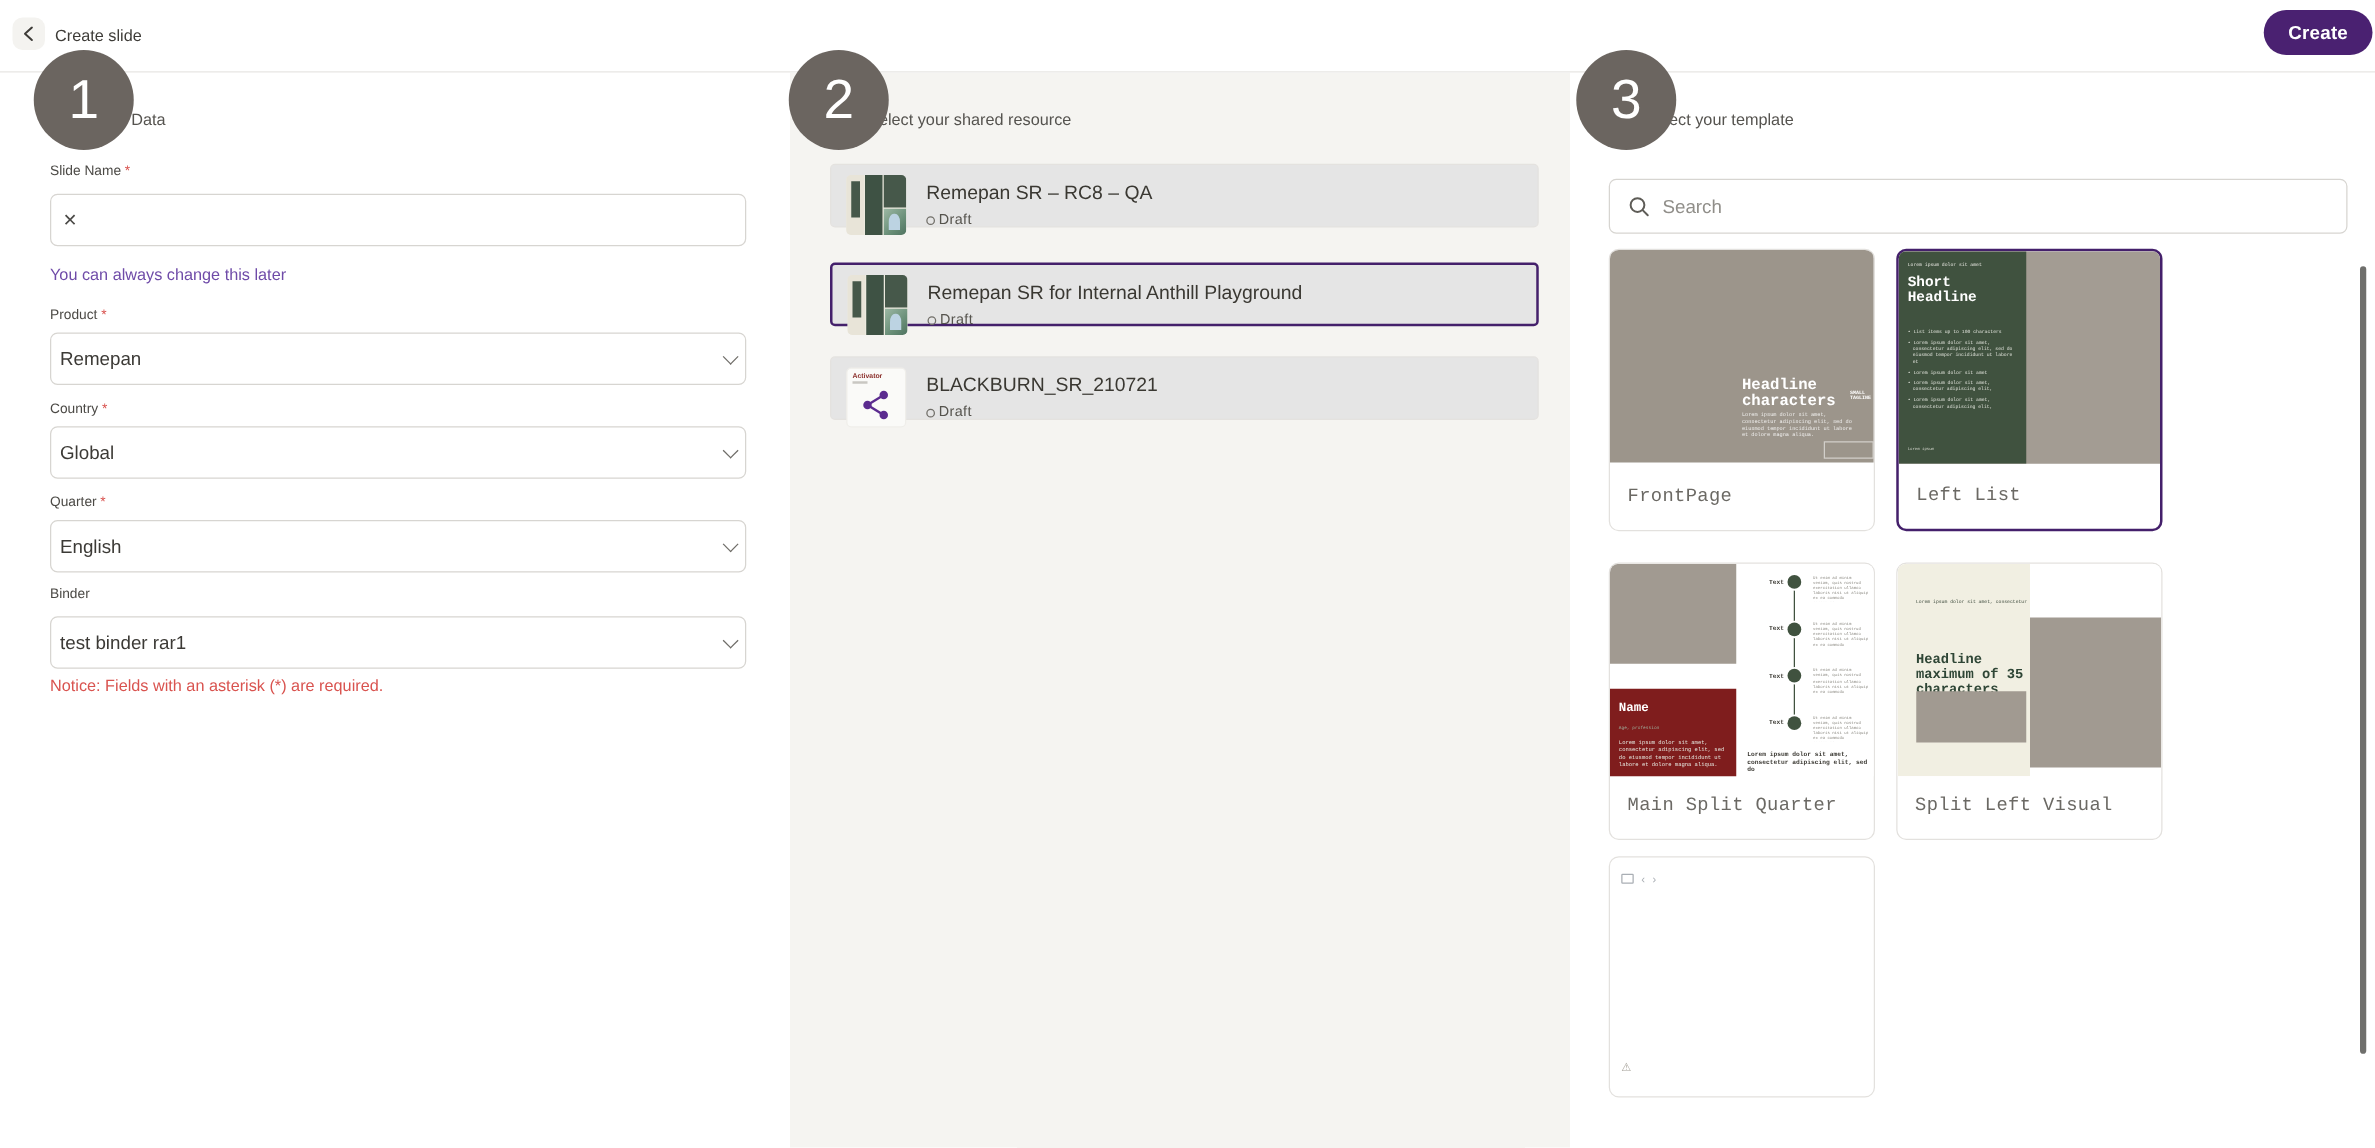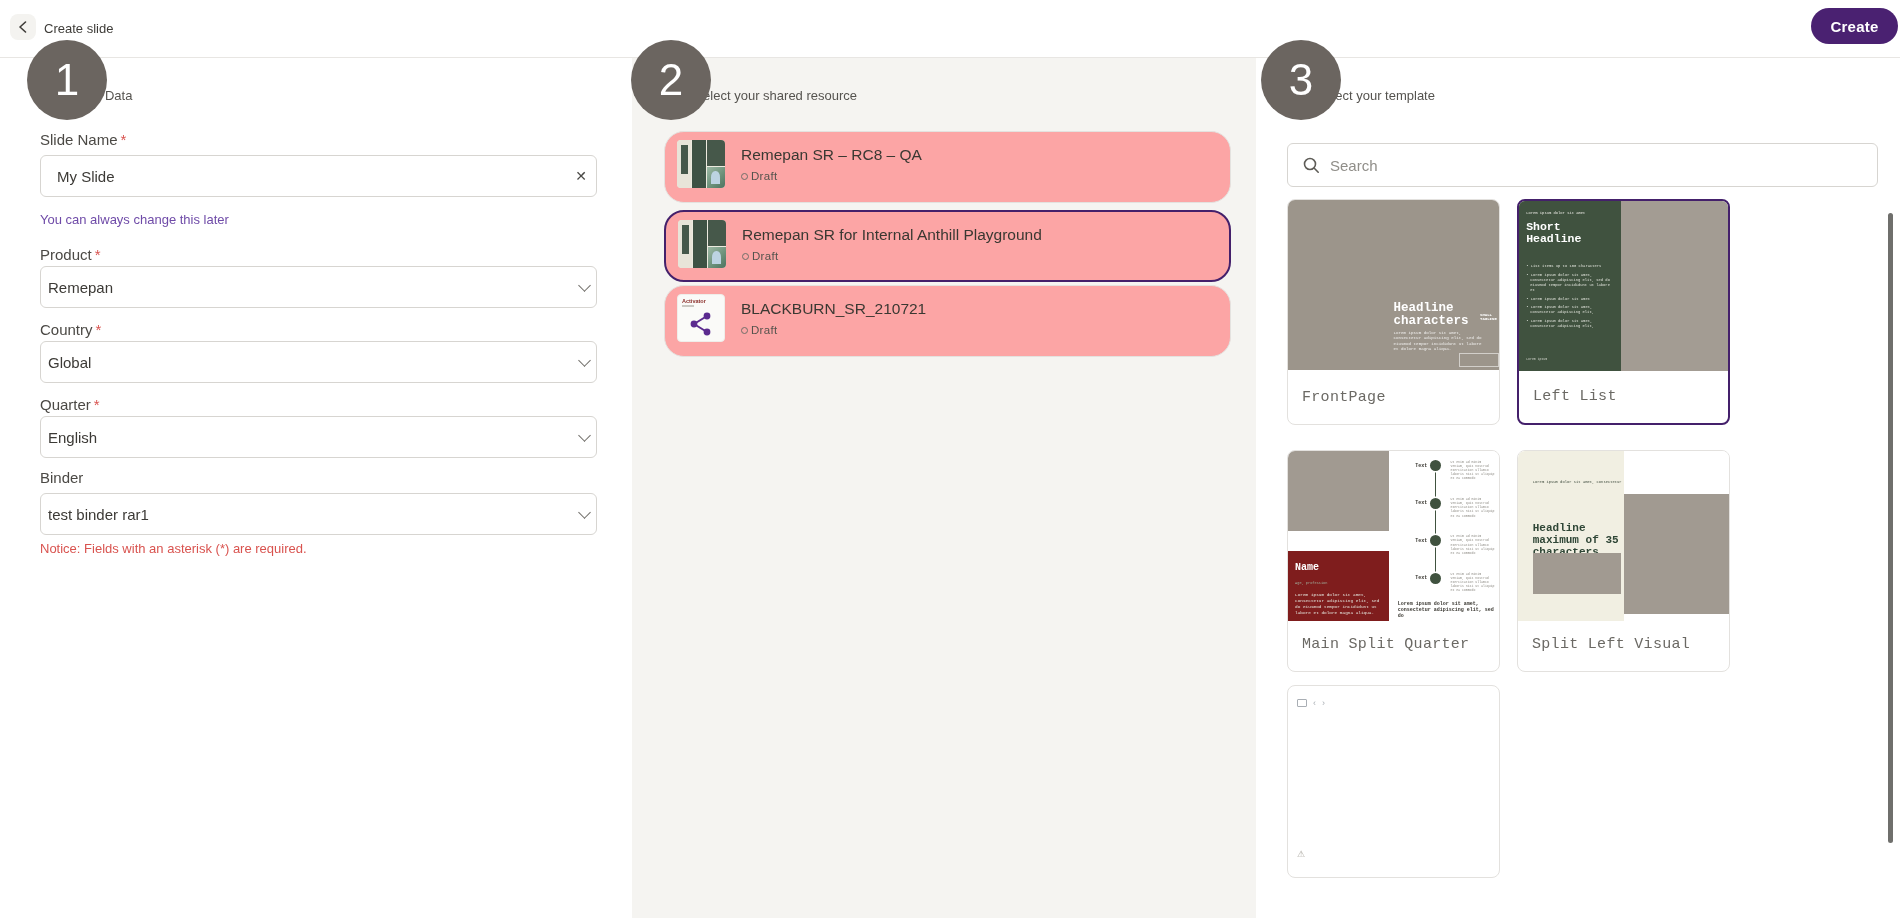--- a/index.html
+++ b/index.html
@@ -19,36 +19,36 @@
   
   .col-middle-bg { position:absolute; left:632px; top:58px; width:624px; height:860px; background:#f5f4f1; z-index:0; }
 
   
   .step-circle { position:absolute; width:80px; height:80px; border-radius:50%; background:#6b6560;
     color:#fff; display:flex; align-items:center; justify-content:center;
     font-size:44px; font-weight:400; z-index:5; }
   .step-heading { position:absolute; top:88px; font-size:13px; color:#55534f; z-index:1; white-space:nowrap; }
 
   
-  .f-label { position:absolute; left:40px; font-size:15px; color:#4b4945; }
+  .f-label { position:absolute; left:40px; font-size:11px; color:#4b4945; }
   .req { color:#d9534f; margin-left:3px; }
   .f-input, .f-select { position:absolute; left:40px; width:557px; height:42px;
     border:1px solid #d7d5d1; border-radius:6px; background:#fff; display:flex; align-items:center; }
   .f-input input { border:none; outline:none; flex:1; font-size:15px; color:#3c3a36; padding:0 16px;
     font-family:"Liberation Sans", sans-serif; background:transparent; }
   .clear-x { width:30px; font-size:14px; color:#4a4946; cursor:pointer; text-align:center; }
   .f-select { padding:0 7px; font-size:15px; color:#3c3a36; cursor:pointer; justify-content:space-between; }
   .chev { width:9px; height:9px; border-right:1.5px solid #6e6c67; border-bottom:1.5px solid #6e6c67;
     transform:rotate(45deg); margin-top:-4px; }
   .hint { position:absolute; left:40px; font-size:13px; color:#6f4ba8; }
   .notice { position:absolute; left:40px; font-size:13px; color:#d9534f; }
 
   
-  .res-card { position:absolute; left:664px; width:567px; height:72px; background:#fca5a5;
-    border:1px solid #e4e2df; border-radius:20px; cursor:pointer; z-index:1; }
+  .res-card { position:absolute; left:664px; width:567px; height:51px; background:#e5e5e5;
+    border:1px solid #e4e2df; border-radius:4px; cursor:pointer; z-index:1; }
   .res-card.selected { border:2px solid #44206b; }
   .res-thumb { position:absolute; left:12px; top:8px; width:48px; height:48px; border-radius:4px; overflow:hidden; }
   .res-title { position:absolute; left:76px; top:14px; font-size:15.5px; color:#3a3832; white-space:nowrap; }
   .res-status { position:absolute; left:76px; top:38px; display:flex; align-items:center; gap:3px;
     font-size:11.5px; color:#55534d; letter-spacing:.3px; }
   .ring { width:7px; height:7px; border:1.5px solid #706e68; border-radius:50%; display:inline-block; }
 
   
   .collage { background:#eceadf; }
   .collage .c1 { position:absolute; left:0; top:0; width:30%; height:100%; background:#e8e4d8; }
@@ -148,21 +148,20 @@
 <div class="step-circle" style="left:27px; top:40px;">1</div>
 <div class="step-circle" style="left:631px; top:40px;">2</div>
 <div class="step-circle" style="left:1261px; top:40px;">3</div>
 
 <div class="step-heading" style="left:58px;">1. Slide Data</div>
 <div class="step-heading" style="left:680px;">2. Select your shared resource</div>
 <div class="step-heading" style="left:1302px;">3. Select your template</div>
 
 <div class="f-label" style="top:131px;"><span>Slide Name</span><span class="req">*</span></div>
 <div class="f-input" style="top:155px;">
-  <input type="text" value="My Slide" style="">
   <span class="clear-x">✕</span>
 </div>
 <div class="hint" style="top:212px;">You can always change this later</div>
 
 <div class="f-label" style="top:246px;"><span>Product</span><span class="req">*</span></div>
 <div class="f-select" style="top:266px;">
   <span>Remepan</span>
   <span class="chev"></span>
 </div>
 

